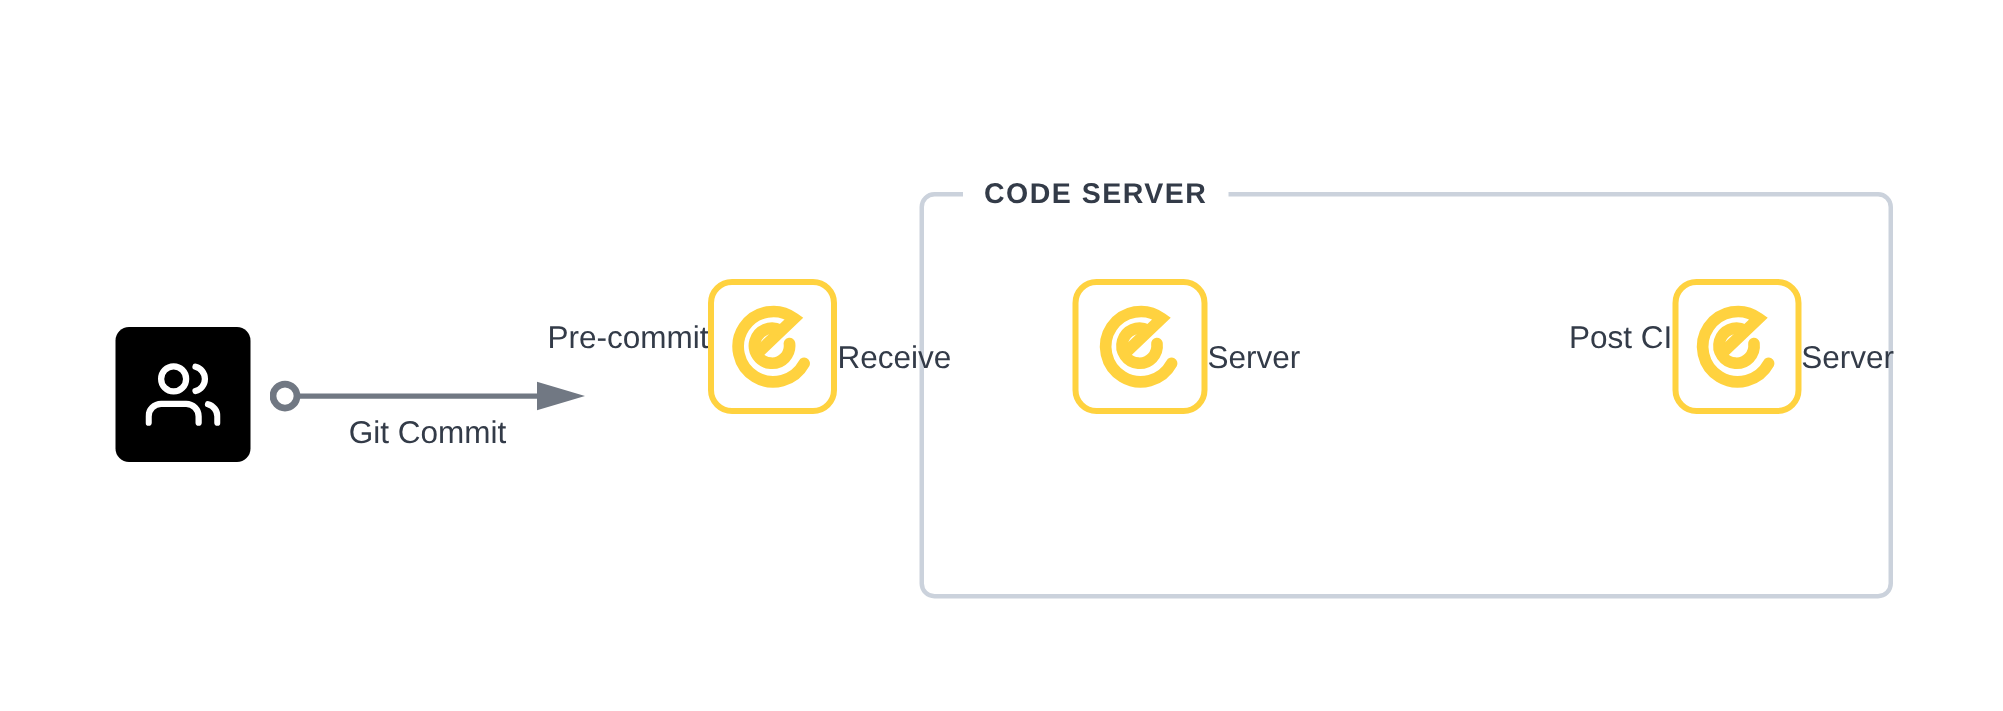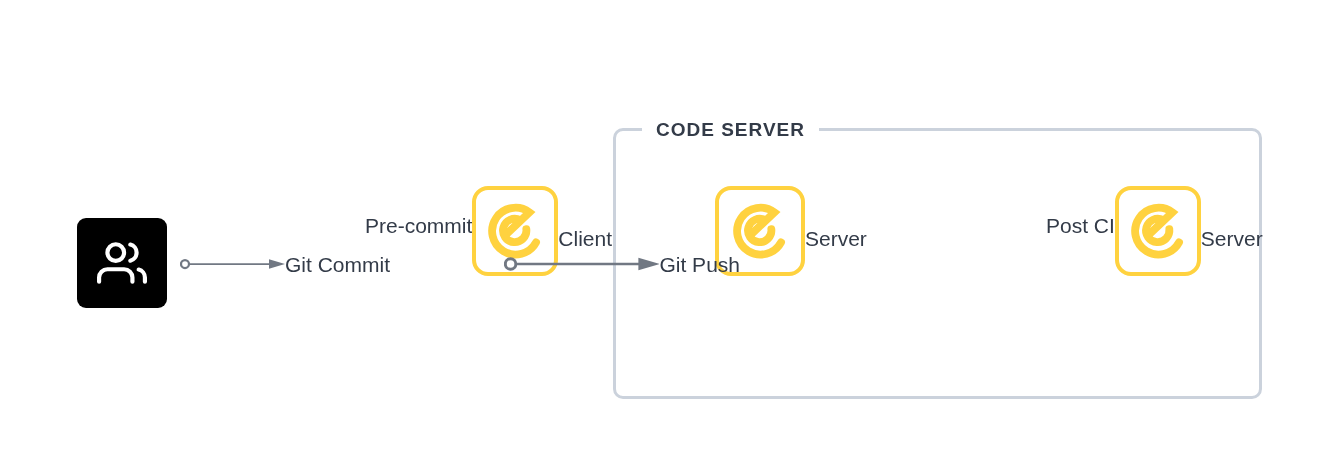--- a/index.html
+++ b/index.html
@@ -47,21 +47,21 @@
     width:90px;height:90px;border:4px solid var(--accent-yellow);
     border-radius:16px;background:#fff;
     display:flex;align-items:center;justify-content:center;
   }
   .hook-logo{stroke:var(--accent-yellow);fill:none;}
   .node-subtitle{
     font-size:21px;line-height:22px;color:var(--text-dark);margin-top:15px;
     white-space:nowrap;
   }
   
-  .arrow{position:absolute;top:252px;display:flex;flex-direction:row;align-items:center;}
+  .arrow{position:absolute;top:252px;display:flex;flex-direction:column;align-items:center;}
   .arrow svg{display:block;}
   .arrow .ring{stroke:var(--arrow-gray);fill:#FFFFFF;}
   .arrow .shaft{stroke:var(--arrow-gray);}
   .arrow .head{fill:var(--arrow-gray);}
   .arrow-label{
     font-size:21px;line-height:22px;color:var(--text-dark);margin-top:2px;
     white-space:nowrap;
   }
 </style>
 </head>
@@ -83,21 +83,21 @@
   </div>
 
   <div class="node" style="left:365px">
     <div class="node-title">Pre-commit</div>
     <div class="hook-box">
       <svg class="hook-logo" width="78" height="78" viewBox="0 0 100 100" stroke-width="10" stroke-linecap="round" aria-hidden="true">
         <path d="M77 64.5 A30 30 0 1 1 68.5 26 L39 54" stroke-linejoin="miter"></path>
         <path d="M64.5 47.5 A15 15 0 1 1 56.5 36"></path>
       </svg>
     </div>
-    <div class="node-subtitle">Client</div>
+    <div class="node-subtitle">Receive</div>
   </div>
 
   <div class="node" style="left:715px">
     <div class="hook-box">
       <svg class="hook-logo" width="78" height="78" viewBox="0 0 100 100" stroke-width="10" stroke-linecap="round" aria-hidden="true">
         <path d="M77 64.5 A30 30 0 1 1 68.5 26 L39 54" stroke-linejoin="miter"></path>
         <path d="M64.5 47.5 A15 15 0 1 1 56.5 36"></path>
       </svg>
     </div>
     <div class="node-subtitle">Server</div>
@@ -116,23 +116,15 @@
 
   <div class="arrow" style="left:180px;width:210px">
     <svg width="210" height="24" viewBox="0 0 210 24" aria-hidden="true">
       <circle class="ring" cx="10" cy="12" r="8" stroke-width="4.5"></circle>
       <line class="shaft" x1="19" y1="12" x2="181" y2="12" stroke-width="3.5"></line>
       <polygon class="head" points="178,2.5 210,12 178,21.5"></polygon>
     </svg>
     <div class="arrow-label">Git Commit</div>
   </div>
 
-  <div class="arrow" style="left:504px;width:236px">
-    <svg width="236" height="24" viewBox="0 0 236 24" aria-hidden="true">
-      <circle class="ring" cx="10" cy="12" r="8" stroke-width="4.5"></circle>
-      <line class="shaft" x1="19" y1="12" x2="207" y2="12" stroke-width="3.5"></line>
-      <polygon class="head" points="204,2.5 236,12 204,21.5"></polygon>
-    </svg>
-    <div class="arrow-label">Git Push</div>
-  </div>
 
 
 </div>
 
 </body></html>

